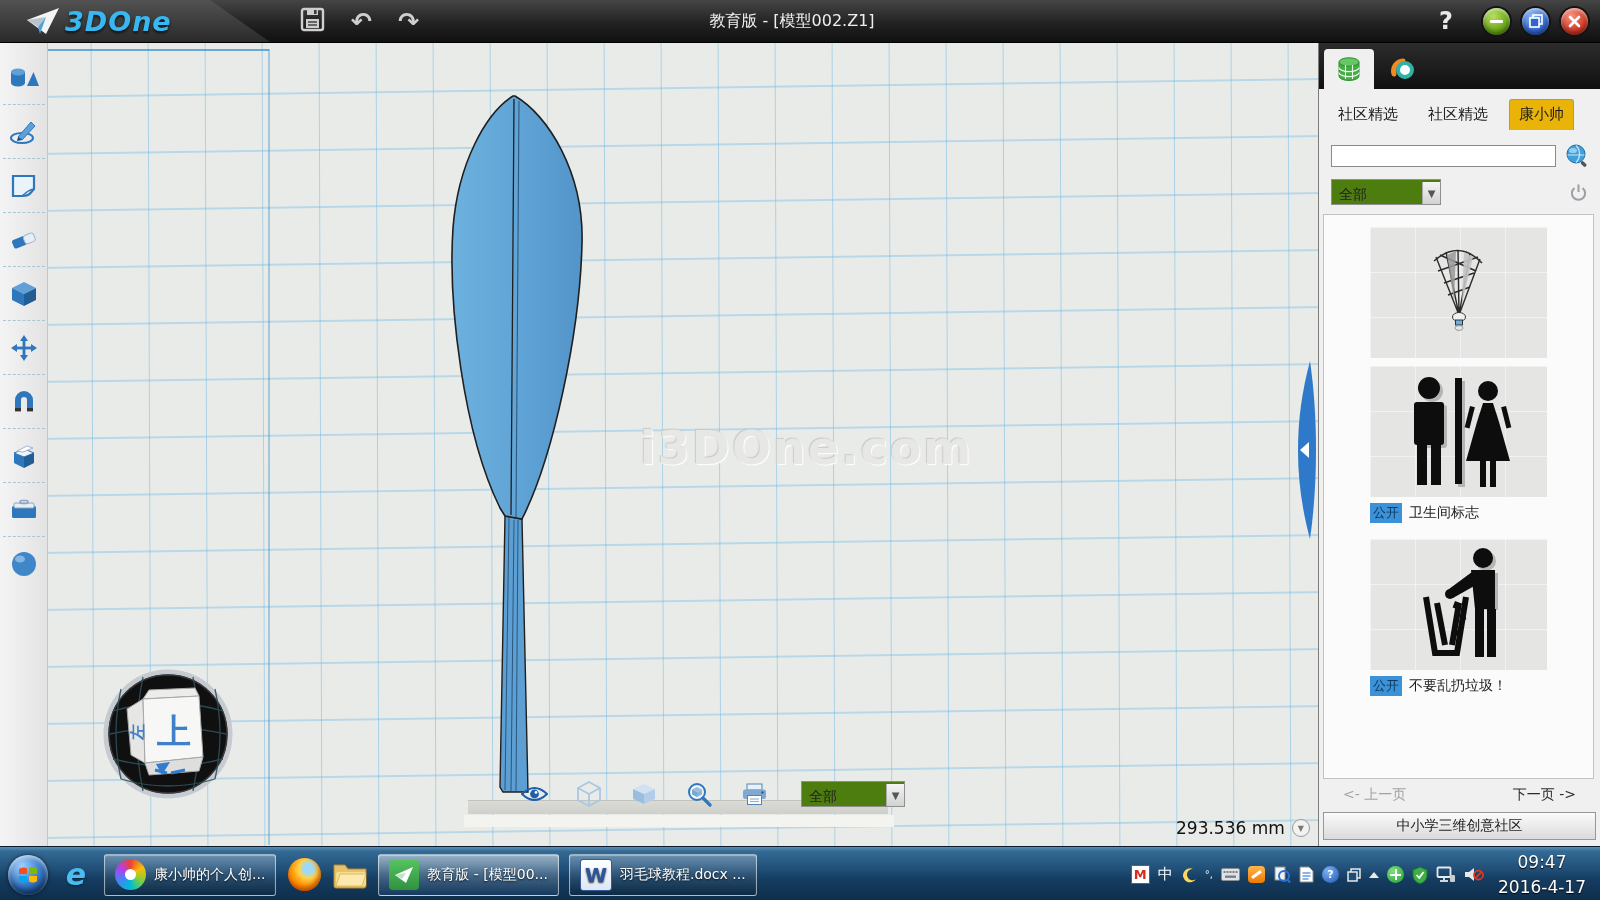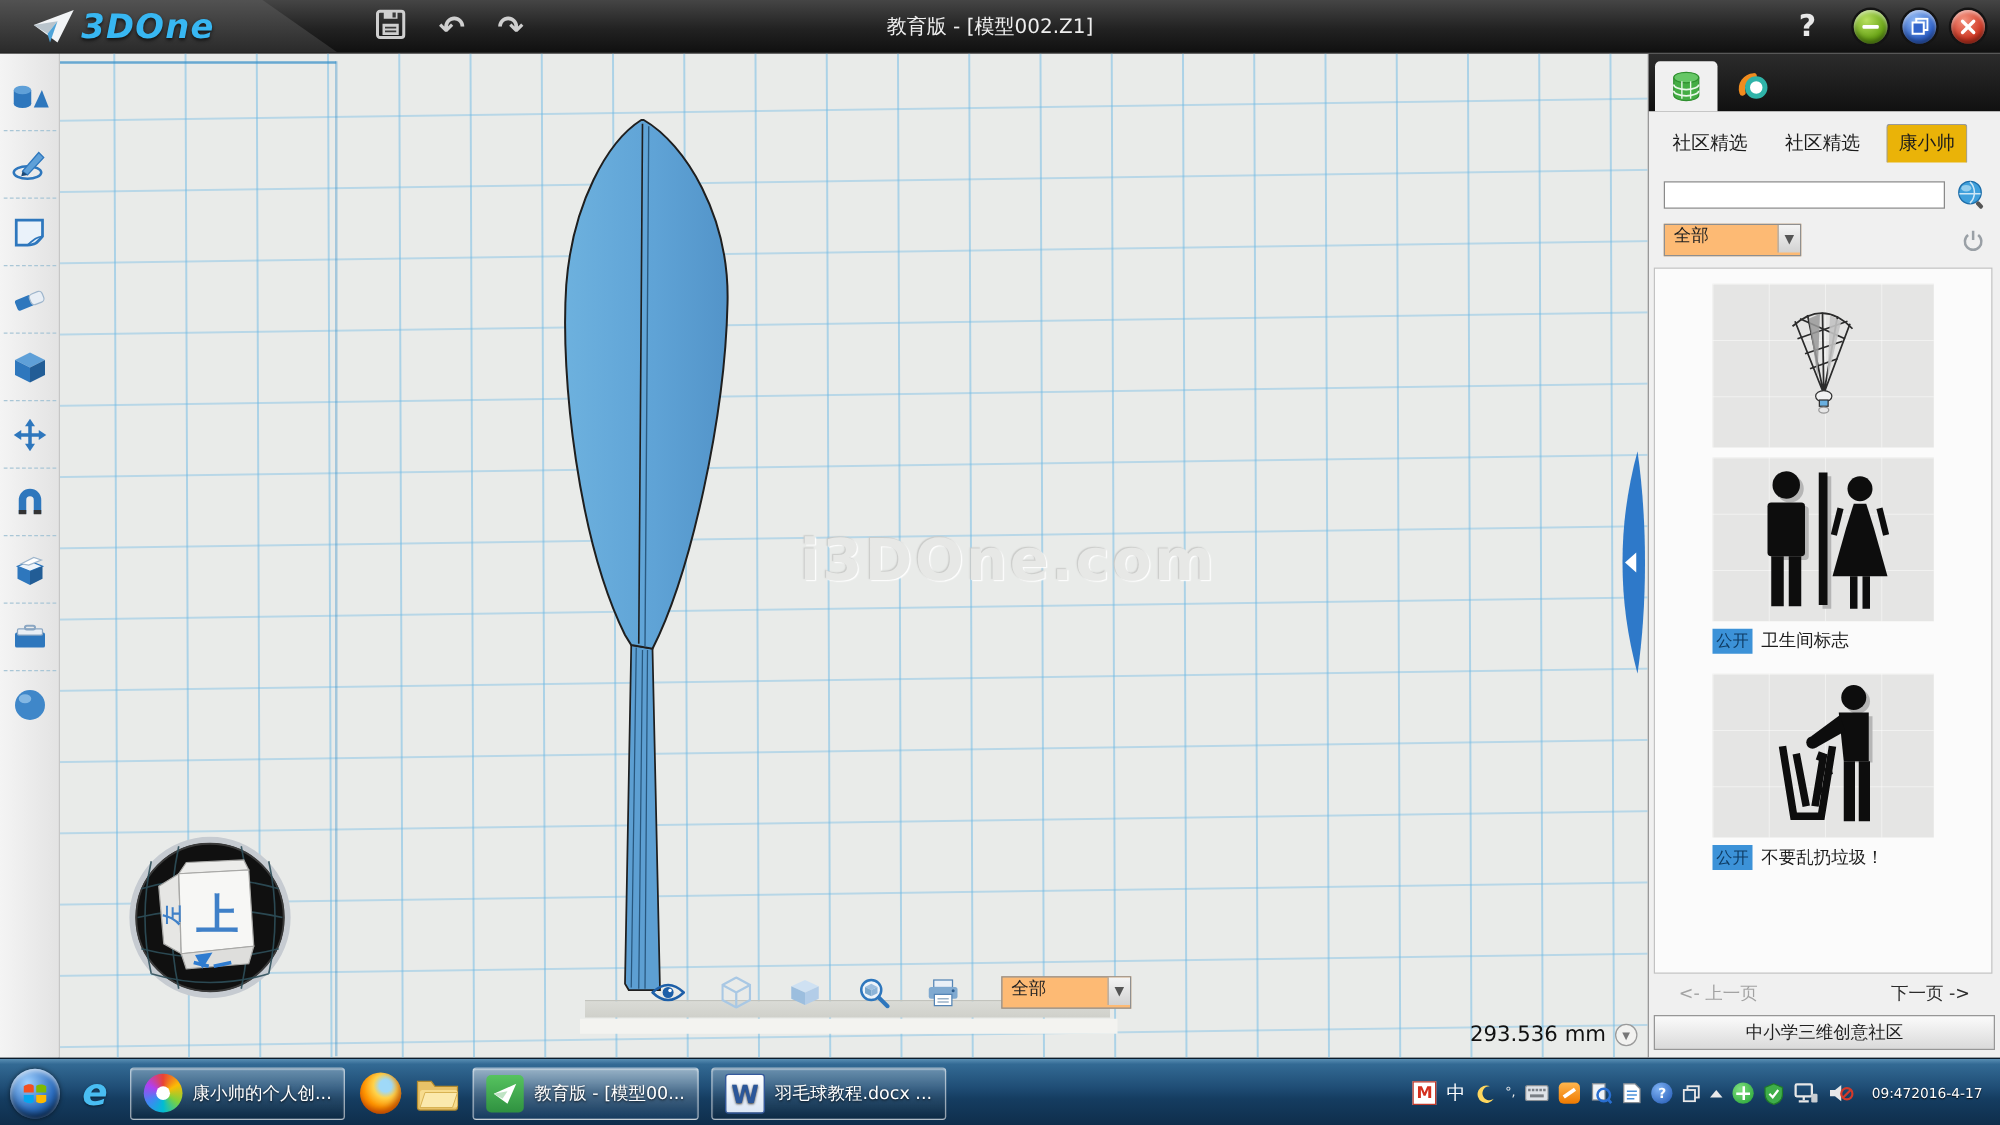--- a/index.html
+++ b/index.html
@@ -44,21 +44,21 @@
              letter-spacing:2px;text-shadow:-1px -1px 1px #c9cac8,1px 1px 1px #fff;}
   .model-svg{position:absolute;left:0;top:0;}
   .ground1{position:absolute;left:420px;top:757px;width:420px;height:13px;
            background:linear-gradient(#dadbd6,#cfd0ca);border-top:1px solid #c2c3bd;}
   .ground2{position:absolute;left:416px;top:772px;width:430px;height:12px;background:#f3f3f0;}
   
   .viewcube{position:absolute;left:55px;top:626px;width:130px;height:130px;}
   
   .cv-toolbar{position:absolute;left:472px;top:738px;display:flex;align-items:center;gap:27px;}
   .cv-tool{width:28px;height:26px;display:flex;align-items:center;justify-content:center;}
-  .selectbox{height:24px;background:#fdba74;border:1px solid #8f8f8f;display:flex;align-items:flex-start;font-size:14px;color:#222;}
+  .selectbox{height:24px;background:#4d7c0f;border:1px solid #8f8f8f;display:flex;align-items:flex-end;font-size:14px;color:#222;}
   .selectbox .val{flex:1;padding-left:7px;}
   .selectbox .arrow{width:17px;height:22px;margin:0;border-left:1px solid #aaa;
         background:linear-gradient(#f4f4f4,#d2d2d2);display:flex;align-items:center;justify-content:center;
         color:#555;font-size:10px;}
   .cv-select{width:102px;margin-left:6px;}
   .measure{position:absolute;left:1128px;top:775px;display:flex;align-items:center;gap:7px;
            font-size:17px;color:#111;}
   .measure .circ{width:16px;height:16px;border-radius:50%;border:1px solid #9a9a9a;background:#f2f2f0;
            display:flex;align-items:center;justify-content:center;font-size:8px;color:#777;}
   .collapse{position:absolute;right:2px;top:318px;width:24px;height:178px;}
@@ -128,21 +128,21 @@
   .tray-help{width:17px;height:17px;border-radius:50%;background:radial-gradient(circle at 35% 30%,#7fb3f5,#1d54b0);
              display:flex;align-items:center;justify-content:center;font-size:11px;font-weight:bold;color:#fff;}
   .tray-up{width:0;height:0;border-left:5px solid transparent;border-right:5px solid transparent;border-bottom:6px solid #e9e9e9;}
   .tray-plus{width:17px;height:17px;border-radius:50%;background:radial-gradient(circle at 35% 30%,#7fe07f,#1f9e30);
              position:relative;}
   .tray-plus::before,.tray-plus::after{content:"";position:absolute;background:#fff;}
   .tray-plus::before{left:7.5px;top:3px;width:2.5px;height:11px;}
   .tray-plus::after{left:3px;top:7.5px;width:11px;height:2.5px;}
   .tray-sogou{width:17px;height:17px;border-radius:4px;background:linear-gradient(#ffb64e,#ef7a00);position:relative;}
   .tray-sogou::after{content:"";position:absolute;left:3px;top:7px;width:11px;height:3px;background:#fff;transform:rotate(-35deg);}
-  .clock{display:flex;flex-direction:row;align-items:center;justify-content:center;font-size:11px;
+  .clock{display:flex;flex-direction:column;align-items:center;justify-content:center;font-size:17px;
          line-height:1.45;color:#fff;margin:0 6px;text-shadow:0 1px 1px #000;}
 </style>
 </head>
 <body>
 
 <div class="titlebar">
   <div class="tb-left">
     <svg width="34" height="28" viewBox="0 0 34 28">
       <polygon points="1,13 33,1 20,27" fill="#f2f4f6"></polygon>
       <polygon points="1,13 20,10 12,20" fill="#b9c4cc"></polygon>

